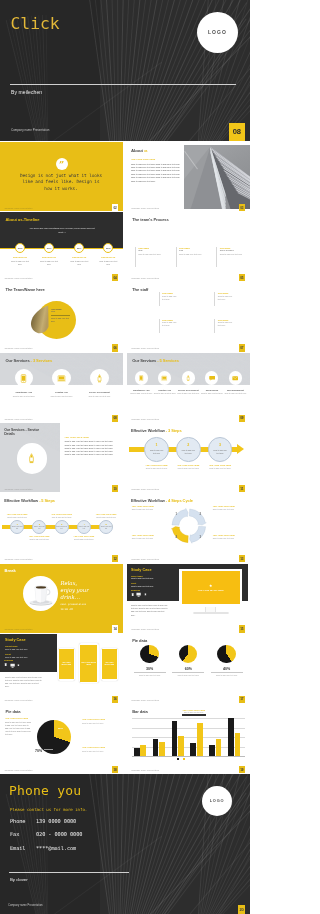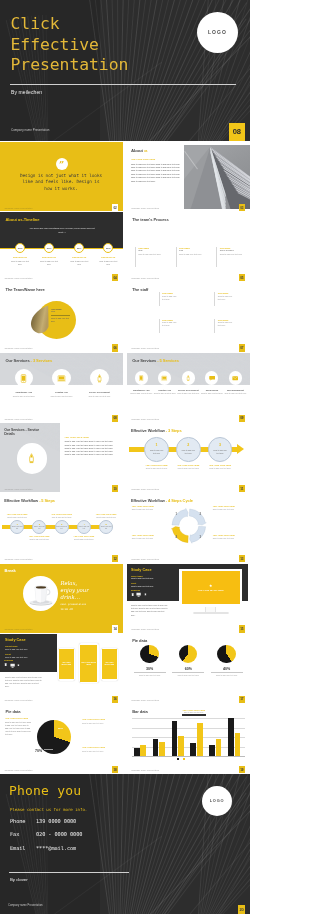--- a/index.html
+++ b/index.html
@@ -179,22 +179,20 @@
         <div class="tline" style="left:48.0px;top:190.0px;width:175px;height:.5px;background:rgba(255,255,255,0.070);transform:rotate(-92.00deg)"></div>
         <div class="tline" style="left:48.0px;top:190.0px;width:175px;height:.5px;background:rgba(255,255,255,0.045);transform:rotate(-90.80deg)"></div>
         <div class="tline" style="left:92px;top:200px;width:230px;height:0.7px;background:rgba(255,255,255,0.1);transform:rotate(-46deg)"></div>
         <div class="tline" style="left:120px;top:205px;width:225px;height:0.7px;background:rgba(255,255,255,0.09);transform:rotate(-56deg)"></div>
         <div class="tline" style="left:160px;top:175px;width:180px;height:0.6px;background:rgba(255,255,255,0.07);transform:rotate(-50deg)"></div>
         <div class="tline" style="left:40px;top:150px;width:150px;height:0.5px;background:rgba(255,255,255,0.05);transform:rotate(-36deg)"></div>
         <div class="tline" style="left:205px;top:165px;width:175px;height:0.6px;background:rgba(255,255,255,0.06);transform:rotate(-62deg)"></div>
         <div style="position:absolute;left:0;top:0;width:100px;height:141px;background:rgba(0,0,0,.13)"></div>
       </div>
   <div class="big b1">Click</div>
-  <div class="big b2">Effective</div>
-  <div class="big b3">Presentation</div>
   <div class="hr"></div>
   <div class="by">By meilechen</div>
   <div class="logo">LOGO</div>
   <div class="foot">Company name Presentation</div>
   <div class="bdg">08</div>
 </div>
 <div class="slide half cL s-quote" style="left:0px;top:142.0px">
   <div class="rays"></div>
   <div class="qcirc">
         <span class="qmark">”</span>

